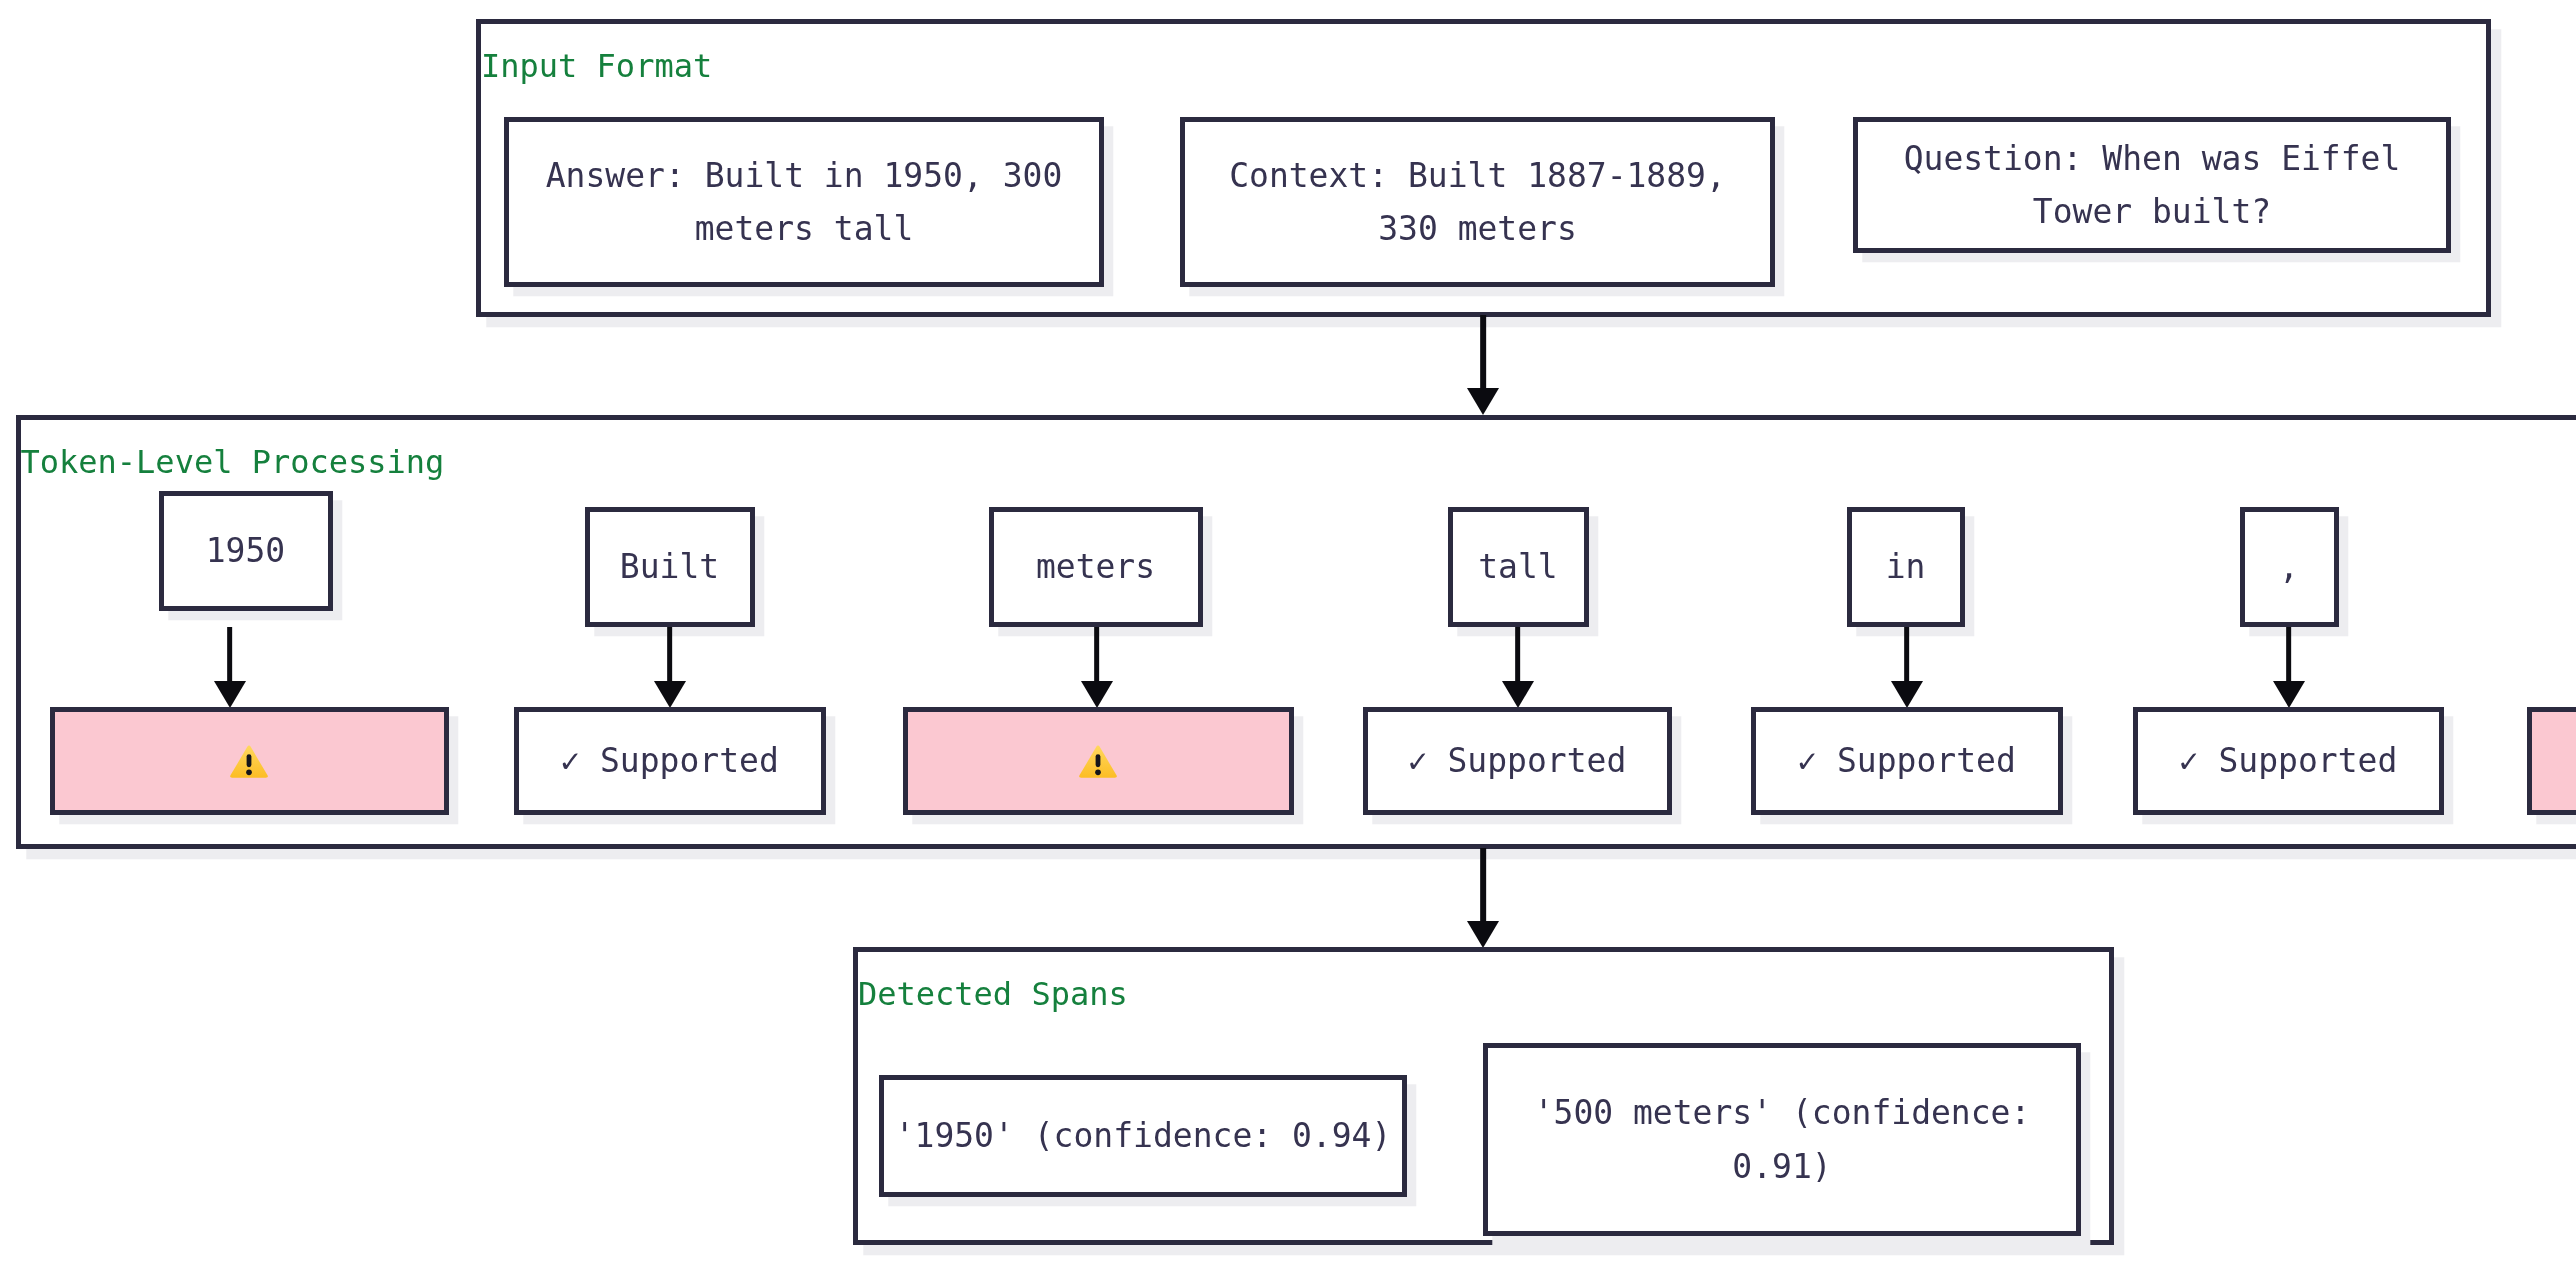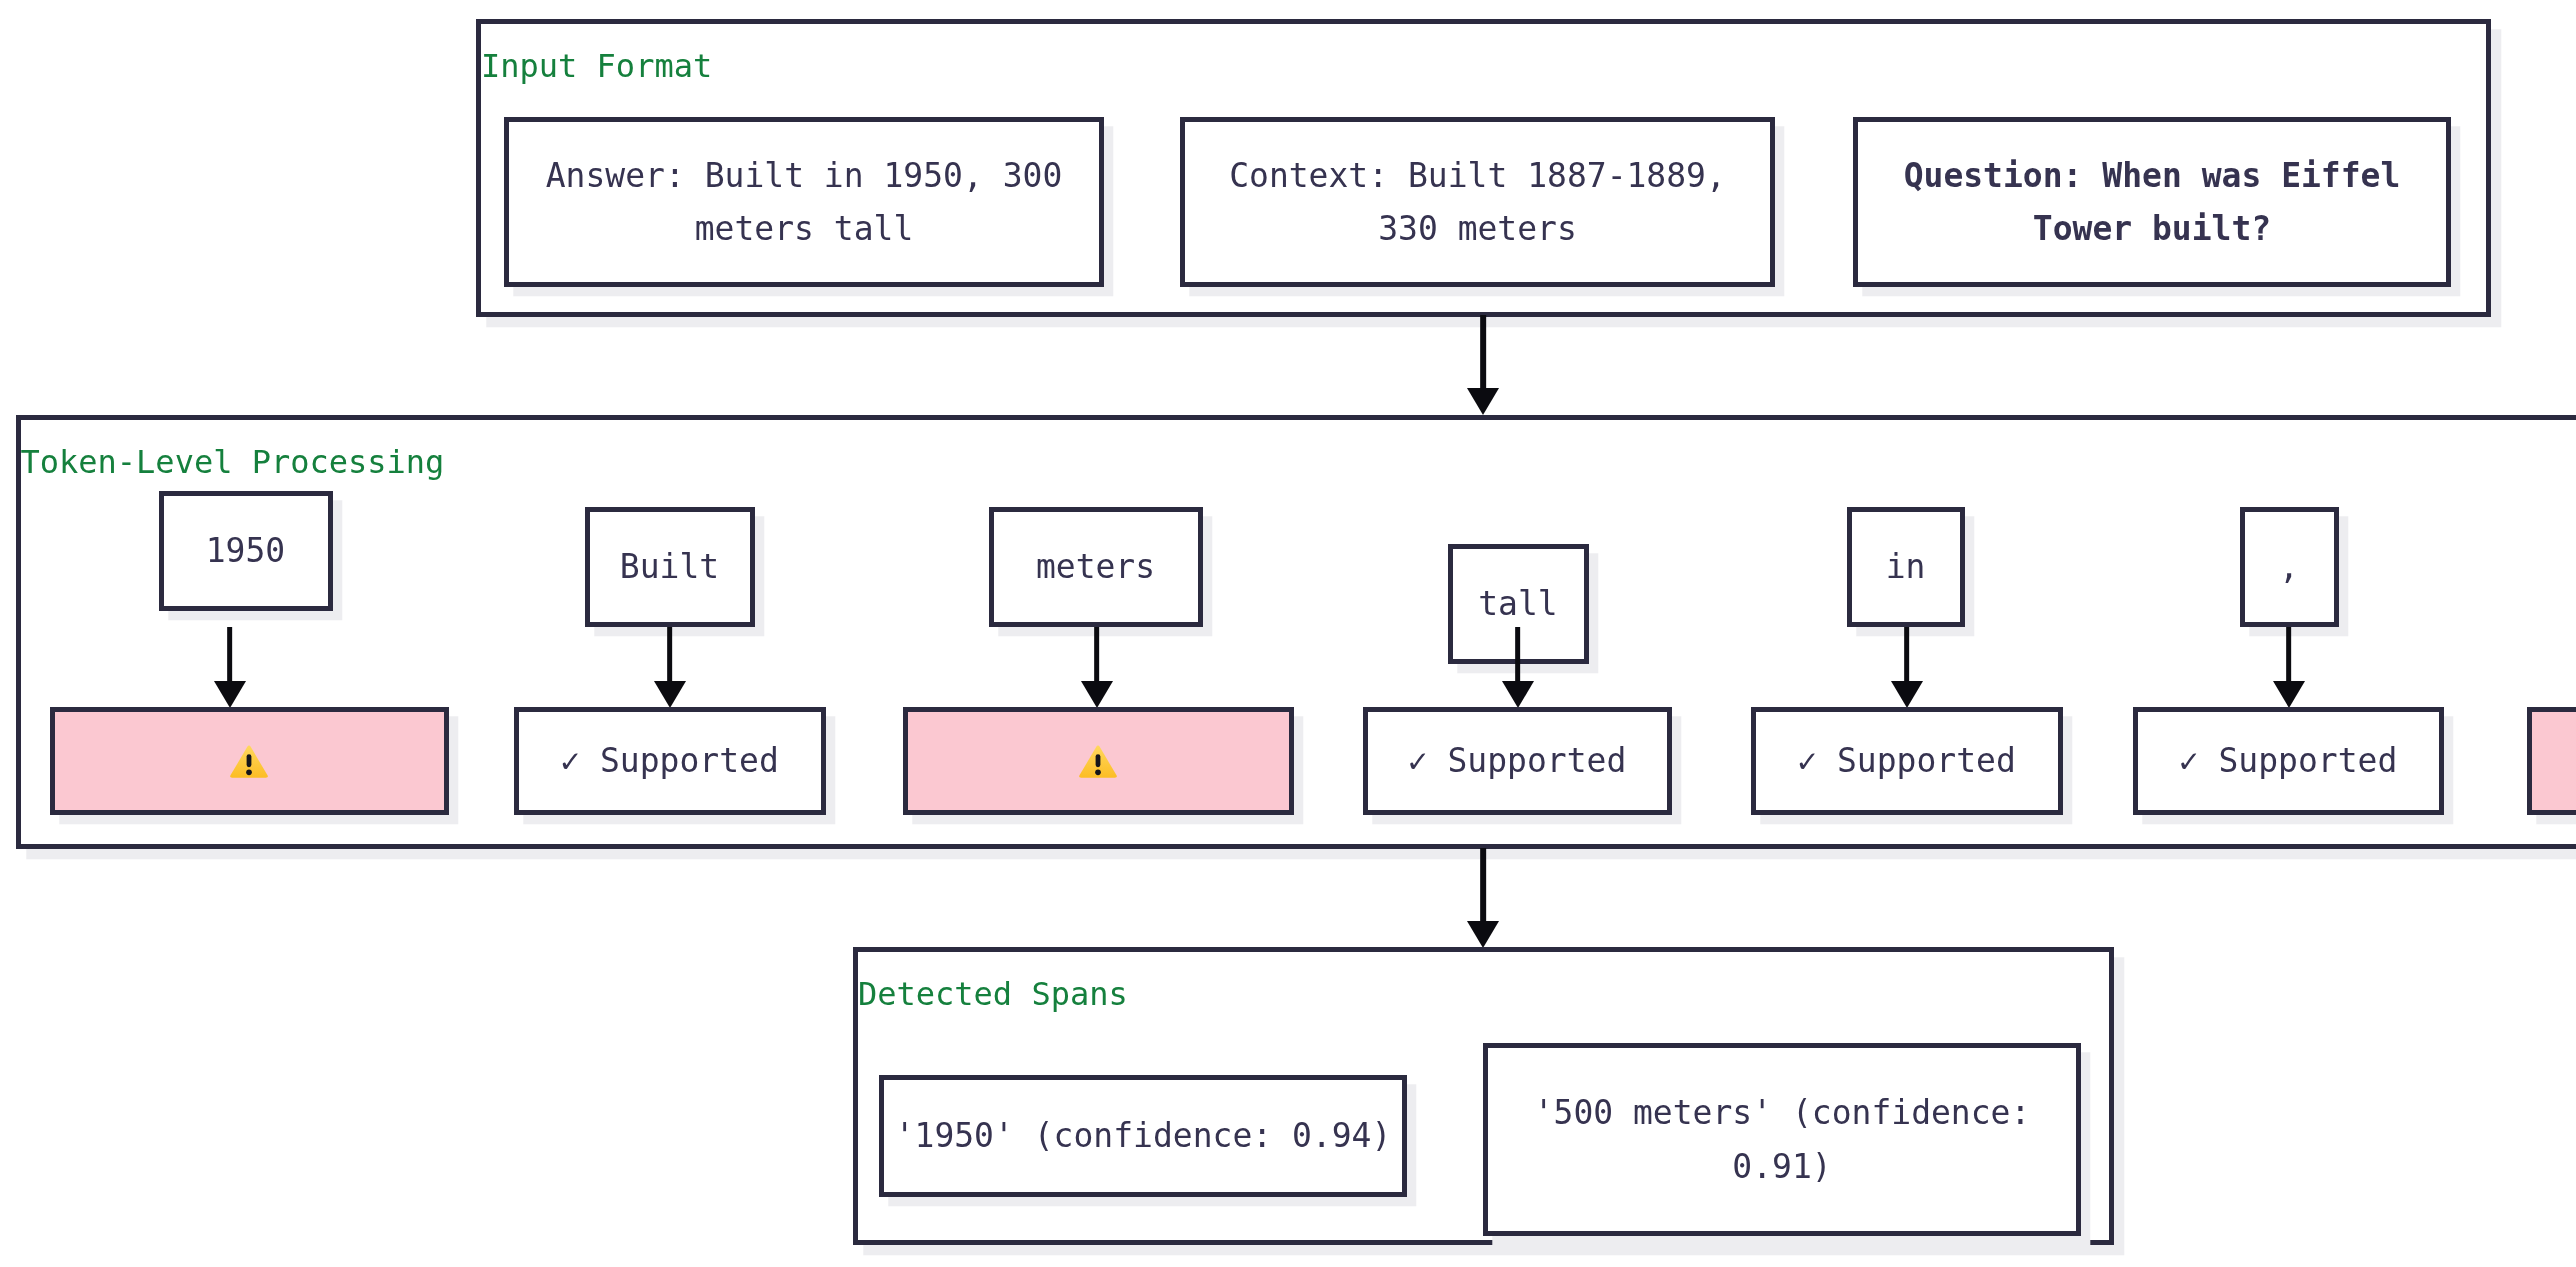--- a/index.html
+++ b/index.html
@@ -89,21 +89,21 @@
   <div class="node" style="left:23px; top:93px; width:600px; height:170px;">
     <span class="line">Answer: Built in 1950, 300</span>
     <span class="line">meters tall</span>
   </div>
 
   <div class="node" style="left:699px; top:93px; width:595px; height:170px;">
     <span class="line">Context: Built 1887-1889,</span>
     <span class="line">330 meters</span>
   </div>
 
-  <div class="node" style="left:1372px; top:93px; width:598px; height:170px;font-weight:bold;">
+  <div class="node" style="left:1372px; top:93px; width:598px; height:136px;">
     <span class="line">Question: When was Eiffel</span>
     <span class="line">Tower built?</span>
   </div>
 </section>
 
 <div class="arrow" style="left:1465px; top:315px; height:100px;">
   <i class="shaft"></i>
   <i class="head"></i>
 </div>
 
@@ -140,21 +140,21 @@
   <div class="arrow" style="left:1058px; top:207px; height:81px;">
     <i class="shaft"></i>
       <i class="head"></i>
   </div>
   <div class="node pink" style="left:882px; top:287px; width:391px; height:108px;">
     <svg class="warn-icon-svg" viewBox="0 0 73.6 64">
         <use href="#warnTri"></use>
       </svg>
   </div>
 
-  <div class="node" style="left:1427px; top:87px; width:141px; height:120px;margin-top:37px;">
+  <div class="node" style="left:1427px; top:87px; width:141px; height:120px;">
     <span class="line">tall</span>
   </div>
   <div class="arrow" style="left:1479px; top:207px; height:81px;">
     <i class="shaft"></i>
       <i class="head"></i>
   </div>
   <div class="node" style="left:1342px; top:287px; width:309px; height:108px;">
     <span class="line">✓ Supported</span>
   </div>
 

